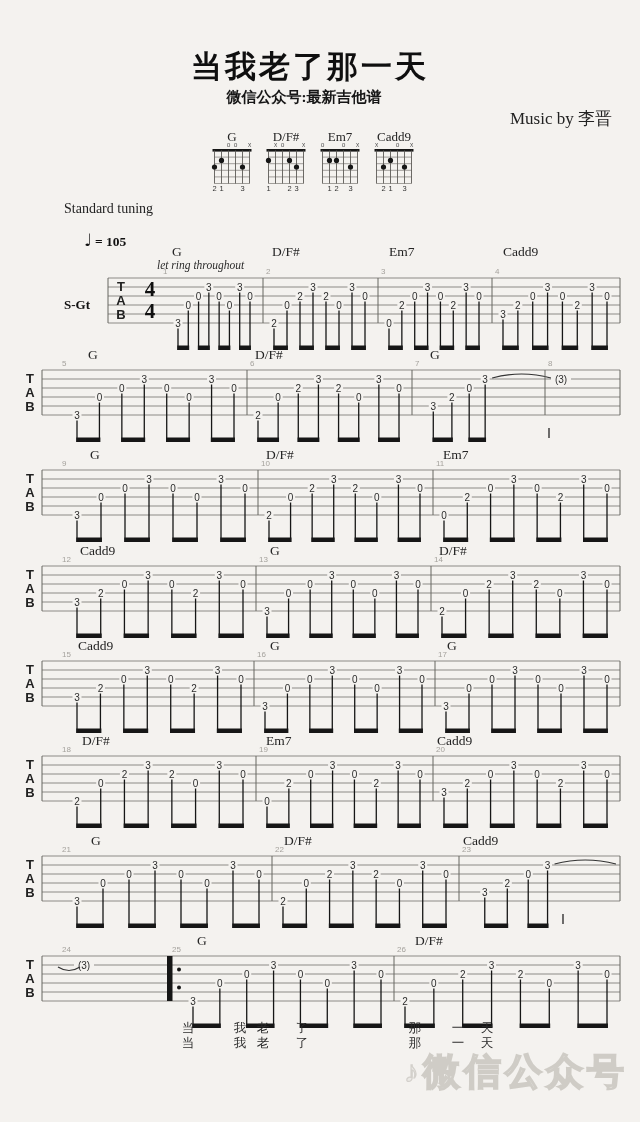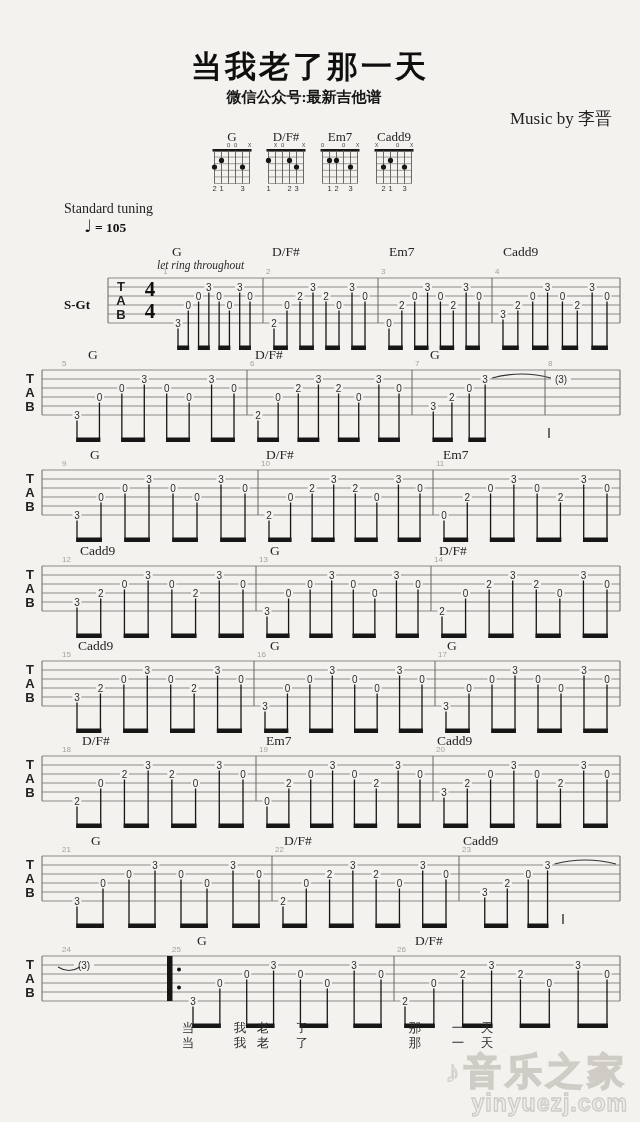--- a/index.html
+++ b/index.html
@@ -7,21 +7,21 @@
     width:640px;height:1122px;position:relative;overflow:hidden;
     background:#f4f2ef;
     font-family:"Liberation Serif","DejaVu Serif",serif;
     color:#1e1e1e;
   }
   .abs{position:absolute;}
   #title{top:46px;left:0;width:620px;text-align:center;font-size:31px;font-weight:bold;letter-spacing:3px;color:#0f0f0f;}
   #subtitle{top:88px;left:0;width:608px;text-align:center;font-size:15px;font-weight:bold;color:#161616;}
   #credit{top:107px;right:28px;font-size:17px;color:#222;}
   #tuning{top:201px;left:64px;font-size:14px;color:#222;}
-  #tempo{top:216px;left:84px;font-size:13.5px;font-weight:bold;color:#111;}
+  #tempo{top:230px;left:84px;font-size:13.5px;font-weight:bold;color:#111;}
   #tempo .note{font-size:17px;font-family:"DejaVu Sans",sans-serif;margin-right:3px;}
   #sheet{position:absolute;top:0;left:0;}
   
   .fret{font:10px "Liberation Sans","DejaVu Sans",sans-serif;fill:#2d2d2d;}
   .mnum{font:8px "Liberation Sans",sans-serif;fill:#a5a29d;}
   .chord{font:13.5px "Liberation Serif",serif;fill:#242424;}
   .tabL{font:bold 13px "Liberation Sans",sans-serif;fill:#222;}
   .sgt{font:bold 13px "Liberation Serif",serif;fill:#101010;}
   .ring{font:italic 11.5px "Liberation Serif",serif;fill:#2a2a2a;}
   .ts{font:bold 21px "Liberation Serif",serif;fill:#101010;}
@@ -1231,16 +1231,15 @@
         <text x="415" y="1047" class="lyric" text-anchor="middle">那</text>
         <text x="458" y="1047" class="lyric" text-anchor="middle">一</text>
         <text x="487" y="1047" class="lyric" text-anchor="middle">天</text>
       </g>
     </g>
   </svg>
 
 <div class="abs watermark">
   <div class="wm-row">
     <span class="wm-note">♪</span>
-    <span class="wm1">音乐之家</span>
+    <span class="wm1">微信公众号</span>
   </div>
-  <div class="wm2">yinyuezj.com</div>
 </div>
 
 </body></html>

